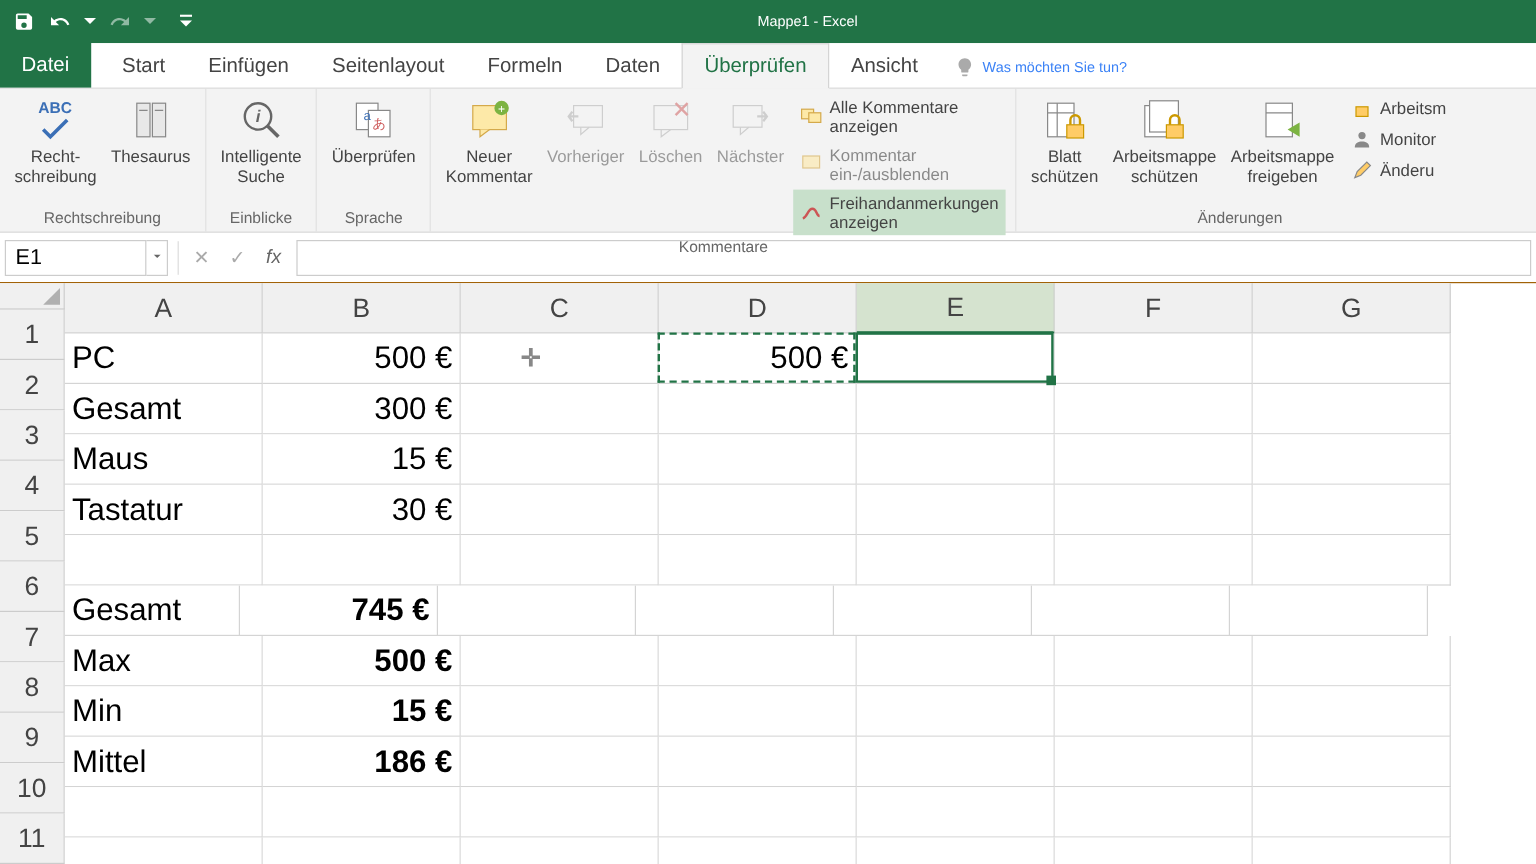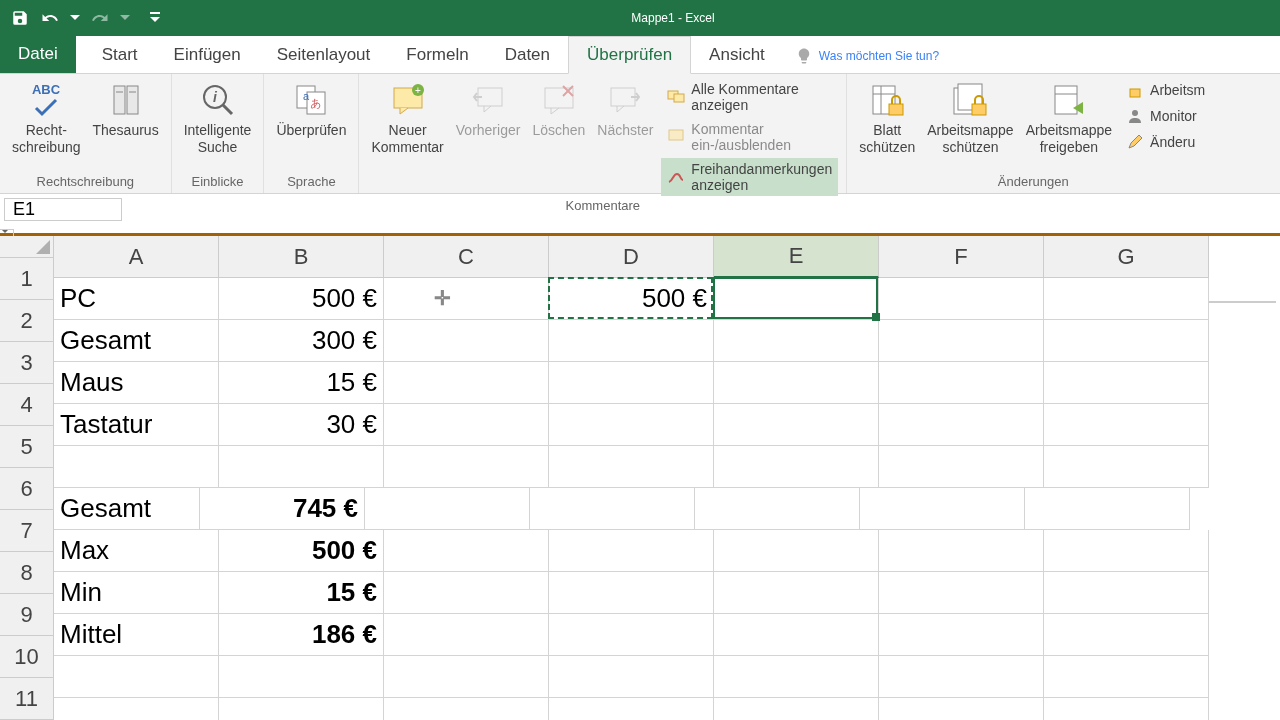--- a/index.html
+++ b/index.html
@@ -25,21 +25,21 @@
 .rbtn { display: flex; flex-direction: column; align-items: center; gap: 2px; padding: 2px 4px; cursor: pointer; }
 .rbtn-icon { width: 40px; height: 40px; display: flex; align-items: center; justify-content: center; }
 .rbtn-label { font-size: 14px; color: #444; text-align: center; line-height: 1.2; }
 .rgroup-label { font-size: 13px; color: #666; text-align: center; padding: 2px 0; }
 .ritem { display: flex; align-items: center; gap: 6px; font-size: 14px; color: #444; padding: 3px 6px; cursor: pointer; }
 .ritem.hl { background: #c8e0cb; }
 .ritem-icon { width: 18px; height: 18px; display: flex; align-items: center; justify-content: center; }
 .rcol { display: flex; flex-direction: column; gap: 2px; }
 
 
-.fbar { height: 42px; display: flex; border-bottom: 3px solid #a16207; background: #fff; flex-direction: column; }
+.fbar { height: 42px; display: flex; align-items: center; border-bottom: 1px solid #a16207; background: #fff; }
 .namebox { width: 118px; border: 1px solid #ccc; margin: 4px; height: 30px; display: flex; align-items: center; padding: 0 8px; font-size: 18px; }
 .nbdrop { width: 18px; height: 30px; border: 1px solid #ccc; border-left: none; margin: 4px 4px 4px -4px; display: flex; align-items: center; justify-content: center; }
 .fbar-sep { width: 1px; height: 28px; background: #ddd; margin: 0 4px; }
 .fbtn { width: 30px; height: 30px; display: flex; align-items: center; justify-content: center; color: #aaa; }
 .fbox { flex: 1; height: 30px; border: 1px solid #ccc; margin: 4px; }
 
 
 .sheet { display: flex; height: calc(720px - 36px - 38px - 120px - 42px); }
 .corner { width: 54px; height: 42px; background: #f0f0f0; border-right: 1px solid #ccc; border-bottom: 1px solid #ccc; position: relative; }
 .corner::after { content: ''; position: absolute; right: 3px; bottom: 3px; border-style: solid; border-width: 0 0 14px 14px; border-color: transparent transparent #b0b0b0 transparent; }

